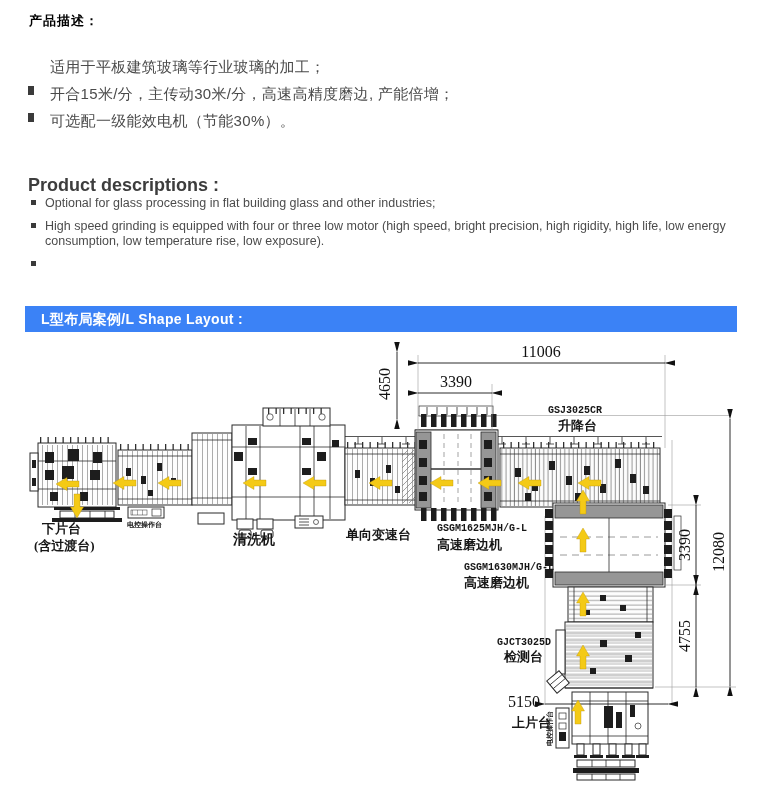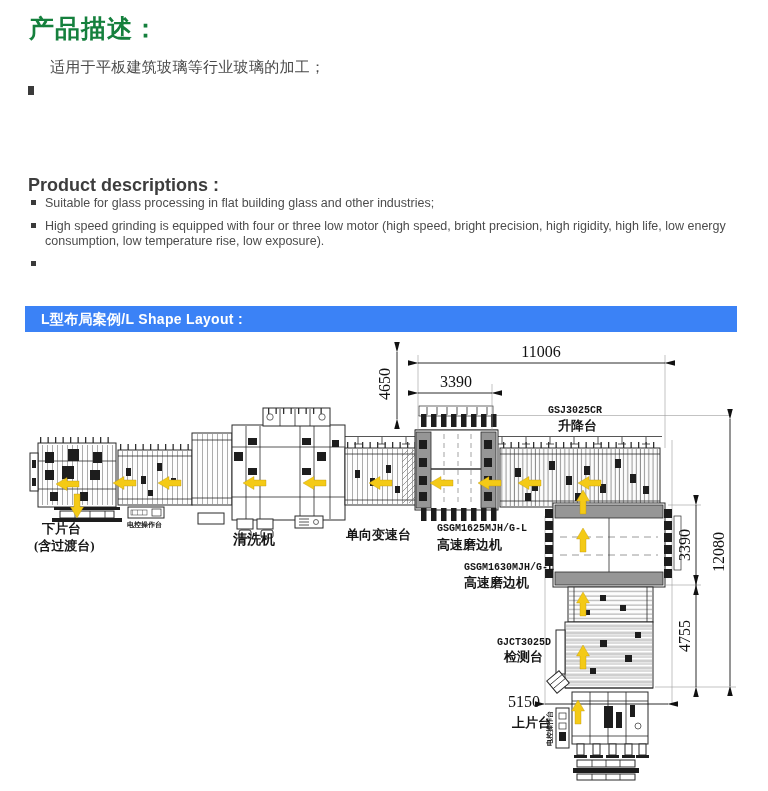--- a/index.html
+++ b/index.html
@@ -1,20 +1,20 @@
 <!DOCTYPE html>
 <html><head>
 <meta charset="utf-8">
 <style>
   html,body{margin:0;padding:0;background:#fff;}
   .page{position:relative;width:768px;height:791px;background:#ffffff;overflow:hidden;
         font-family:"Liberation Sans",sans-serif;}
   
-  .cn-title{position:absolute;left:29px;top:12px;font-size:25px;font-weight:bold;
-            color:#15803d;letter-spacing:1px;}
+  .cn-title{position:absolute;left:29px;top:12px;font-size:13px;font-weight:bold;
+            color:#000000;letter-spacing:1px;}
   .cn-list{position:absolute;left:38px;top:41px;width:736px;list-style:none;margin:12px;padding:0;}
   .cn-item{position:relative;font-size:15px;color:#4a4a4a;line-height:27px;letter-spacing:0.3px;
            white-space:nowrap;}
   .cn-item .sq{position:absolute;left:-22px;top:6px;width:6px;height:9px;background:#3a3a3a;}
   
   .en-title{position:absolute;left:28px;top:175px;font-size:18px;font-weight:bold;color:#3d3d3d;}
   .en-list{position:absolute;left:45px;top:196px;width:697px;list-style:none;margin:0;padding:0;}
   .en-item{position:relative;font-size:12.5px;color:#4c4c4c;line-height:15.5px;margin-bottom:7px;}
   .en-item .sq{position:absolute;left:-14px;top:4px;width:5px;height:5px;background:#3a3a3a;}
   
@@ -38,28 +38,28 @@
   .yarrow{fill:#f4ca16;stroke:#bb960b;stroke-width:0.4;}
 </style>
 </head>
 <body>
 
 <div class="page">
 
   <div class="cn-title">产品描述：</div>
   <ul class="cn-list">
     <li class="cn-item nb"><span>适用于平板建筑玻璃等行业玻璃的加工；</span></li>
+    <li class="cn-item"><i class="sq"></i><span>开合15米/分，主传动30米/分，高速高精度磨边, 产能倍增；</span></li>
     <li class="cn-item"><i class="sq"></i></li>
-    <li class="cn-item"><i class="sq"></i></li>
-    <li class="cn-item"><i class="sq"></i></li>
+    <li class="cn-item"><i class="sq"></i><span>可选配一级能效电机（节能30%）。</span></li>
   </ul>
 
   <div class="en-title">Product descriptions :</div>
   <ul class="en-list">
-    <li class="en-item"><i class="sq"></i><span>Suitable for glass processing in flat building glass and other industries;</span></li>
+    <li class="en-item"><i class="sq"></i><span>Optional for glass processing in flat building glass and other industries;</span></li>
     <li class="en-item"><i class="sq"></i><span>High speed grinding is equipped with four or three low motor (high speed, bright precision, high rigidity, high life, low energy consumption, low temperature rise, low exposure).</span></li>
     <li class="en-item"><i class="sq"></i></li>
   </ul>
 
   <div class="bar">
     <span>L型布局案例/L Shape Layout :</span>
   </div>
 
   <svg class="diagram" viewBox="0 338 768 453">
     <defs>

